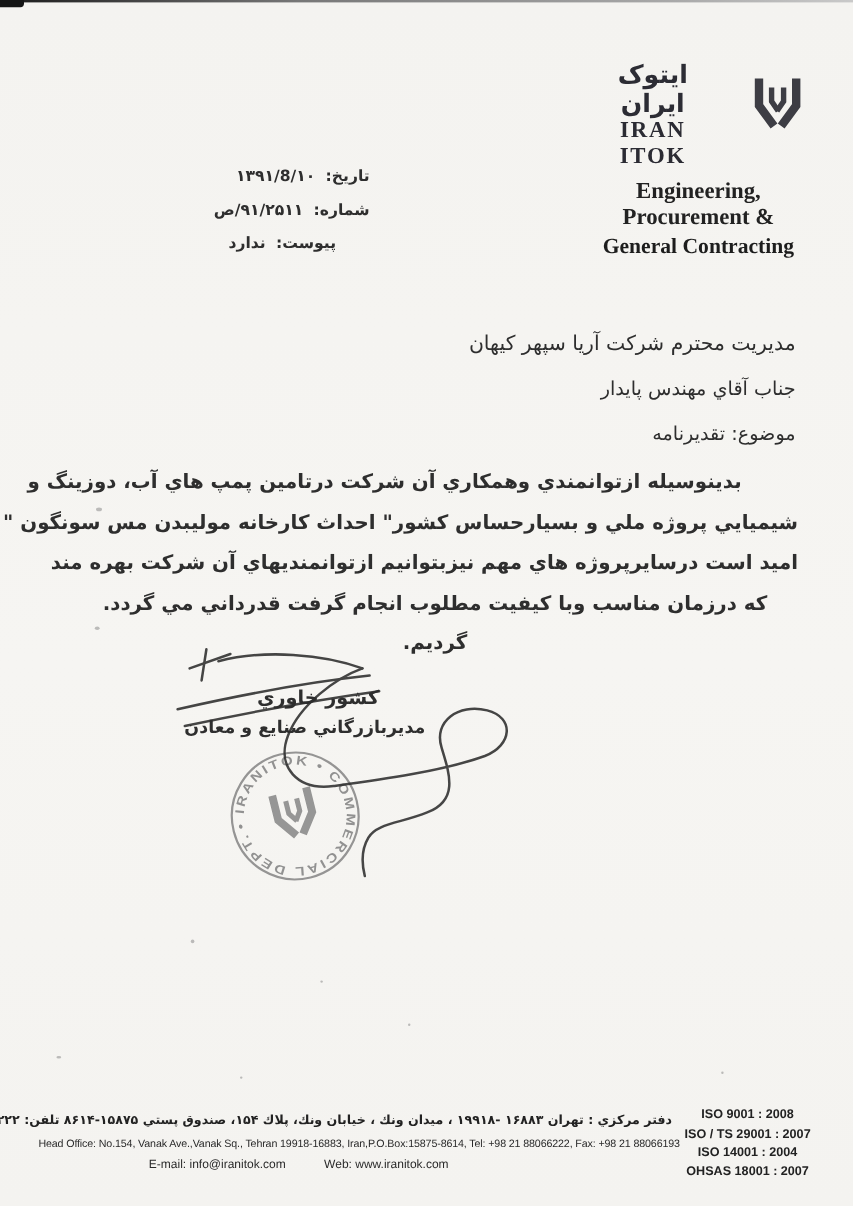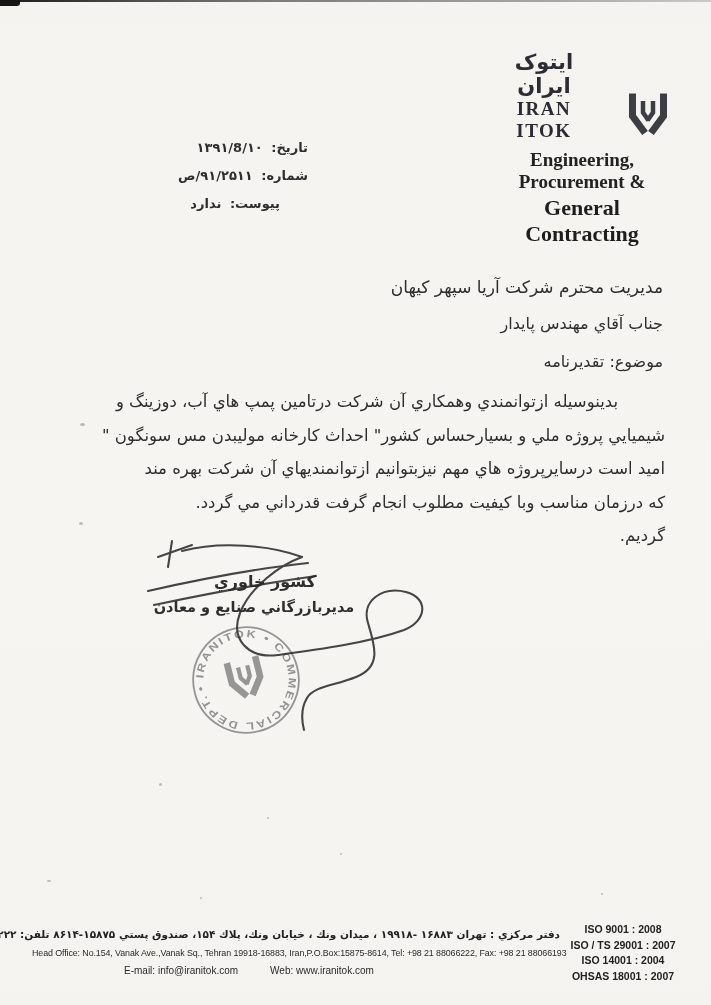--- a/index.html
+++ b/index.html
@@ -11,45 +11,45 @@
     color:#2e2e2e;
   }
   
   .top-edge{position:absolute;top:0;left:0;width:100%;height:2px;
     background:linear-gradient(to right,#1a1a1a,#777 35%,#aaa 80%,#c9c9c9);}
   .top-blob{position:absolute;top:0;left:0;width:20px;height:6px;background:#151515;border-radius:0 0 3px 0;}
   .speck{position:absolute;background:#8a8a8a;opacity:.55;border-radius:50%;}
 
   
   .letterhead{position:absolute;top:26px;right:38px;width:182px;text-align:center;}
-  .lh-row{display:flex;justify-content:flex-end;align-items:flex-end;gap:26px;}
+  .lh-row{display:flex;justify-content:flex-end;align-items:center;gap:26px;}
   .lh-names{margin-top:24px;text-align:center;}
   .company-fa{font-size:21px;font-weight:bold;color:#2c2c34;direction:rtl;line-height:24px;}
   .company-en{font-family:"Liberation Serif","DejaVu Serif",serif;font-size:19px;font-weight:bold;
     letter-spacing:1.5px;color:#2b2b33;line-height:22px;}
   .logo-mark{margin-top:8px;flex:0 0 auto;}
   .tagline1{font-family:"Liberation Serif","DejaVu Serif",serif;font-weight:bold;font-size:19px;margin-top:7px;color:#222;}
-  .tagline2{font-family:"Liberation Serif","DejaVu Serif",serif;font-weight:bold;font-size:22px;margin-top:2px;color:#1d1d1d;}
+  .tagline2{font-family:"Liberation Serif","DejaVu Serif",serif;font-weight:bold;font-size:18px;margin-top:2px;color:#1d1d1d;}
 
   
   .meta{position:absolute;top:138px;right:403px;direction:rtl;text-align:right;
     font-size:13px;font-weight:bold;white-space:nowrap;}
   .meta-row{margin-bottom:9px;line-height:19px;}
   .meta-row.indent{padding-right:28px;}
   .meta-row .lbl{margin-left:4px;}
 
   
   .recipient{position:absolute;top:277px;right:48px;direction:rtl;text-align:right;white-space:nowrap;}
   .recipient .r-line1{font-size:17px;line-height:20px;}
   .recipient .r-line2{font-size:16px;margin-top:17px;line-height:20px;}
   .recipient .r-subject{font-size:16px;margin-top:18px;line-height:20px;}
 
   
-  .body-text{position:absolute;top:385px;right:46px;left:60px;direction:rtl;text-align:right;
-    font-size:16.5px;line-height:33.5px;}
+  .body-text{position:absolute;top:385px;right:46px;left:60px;direction:rtl;text-align:center;
+    font-size:16.5px;line-height:33.5px;font-weight:bold;}
   .body-line{white-space:nowrap;}
   .body-line.first{padding-right:47px;}
 
   
   .sig-name{position:absolute;top:572px;left:205px;width:120px;text-align:center;direction:rtl;
     font-size:16px;font-weight:bold;white-space:nowrap;}
   .sig-title{position:absolute;top:599px;left:148px;width:212px;text-align:center;direction:rtl;
     font-size:14.5px;font-weight:bold;white-space:nowrap;}
   .scrawl{position:absolute;top:535px;left:130px;}
   .stamp{position:absolute;top:618px;left:184px;transform:rotate(-14deg);opacity:.82;}

